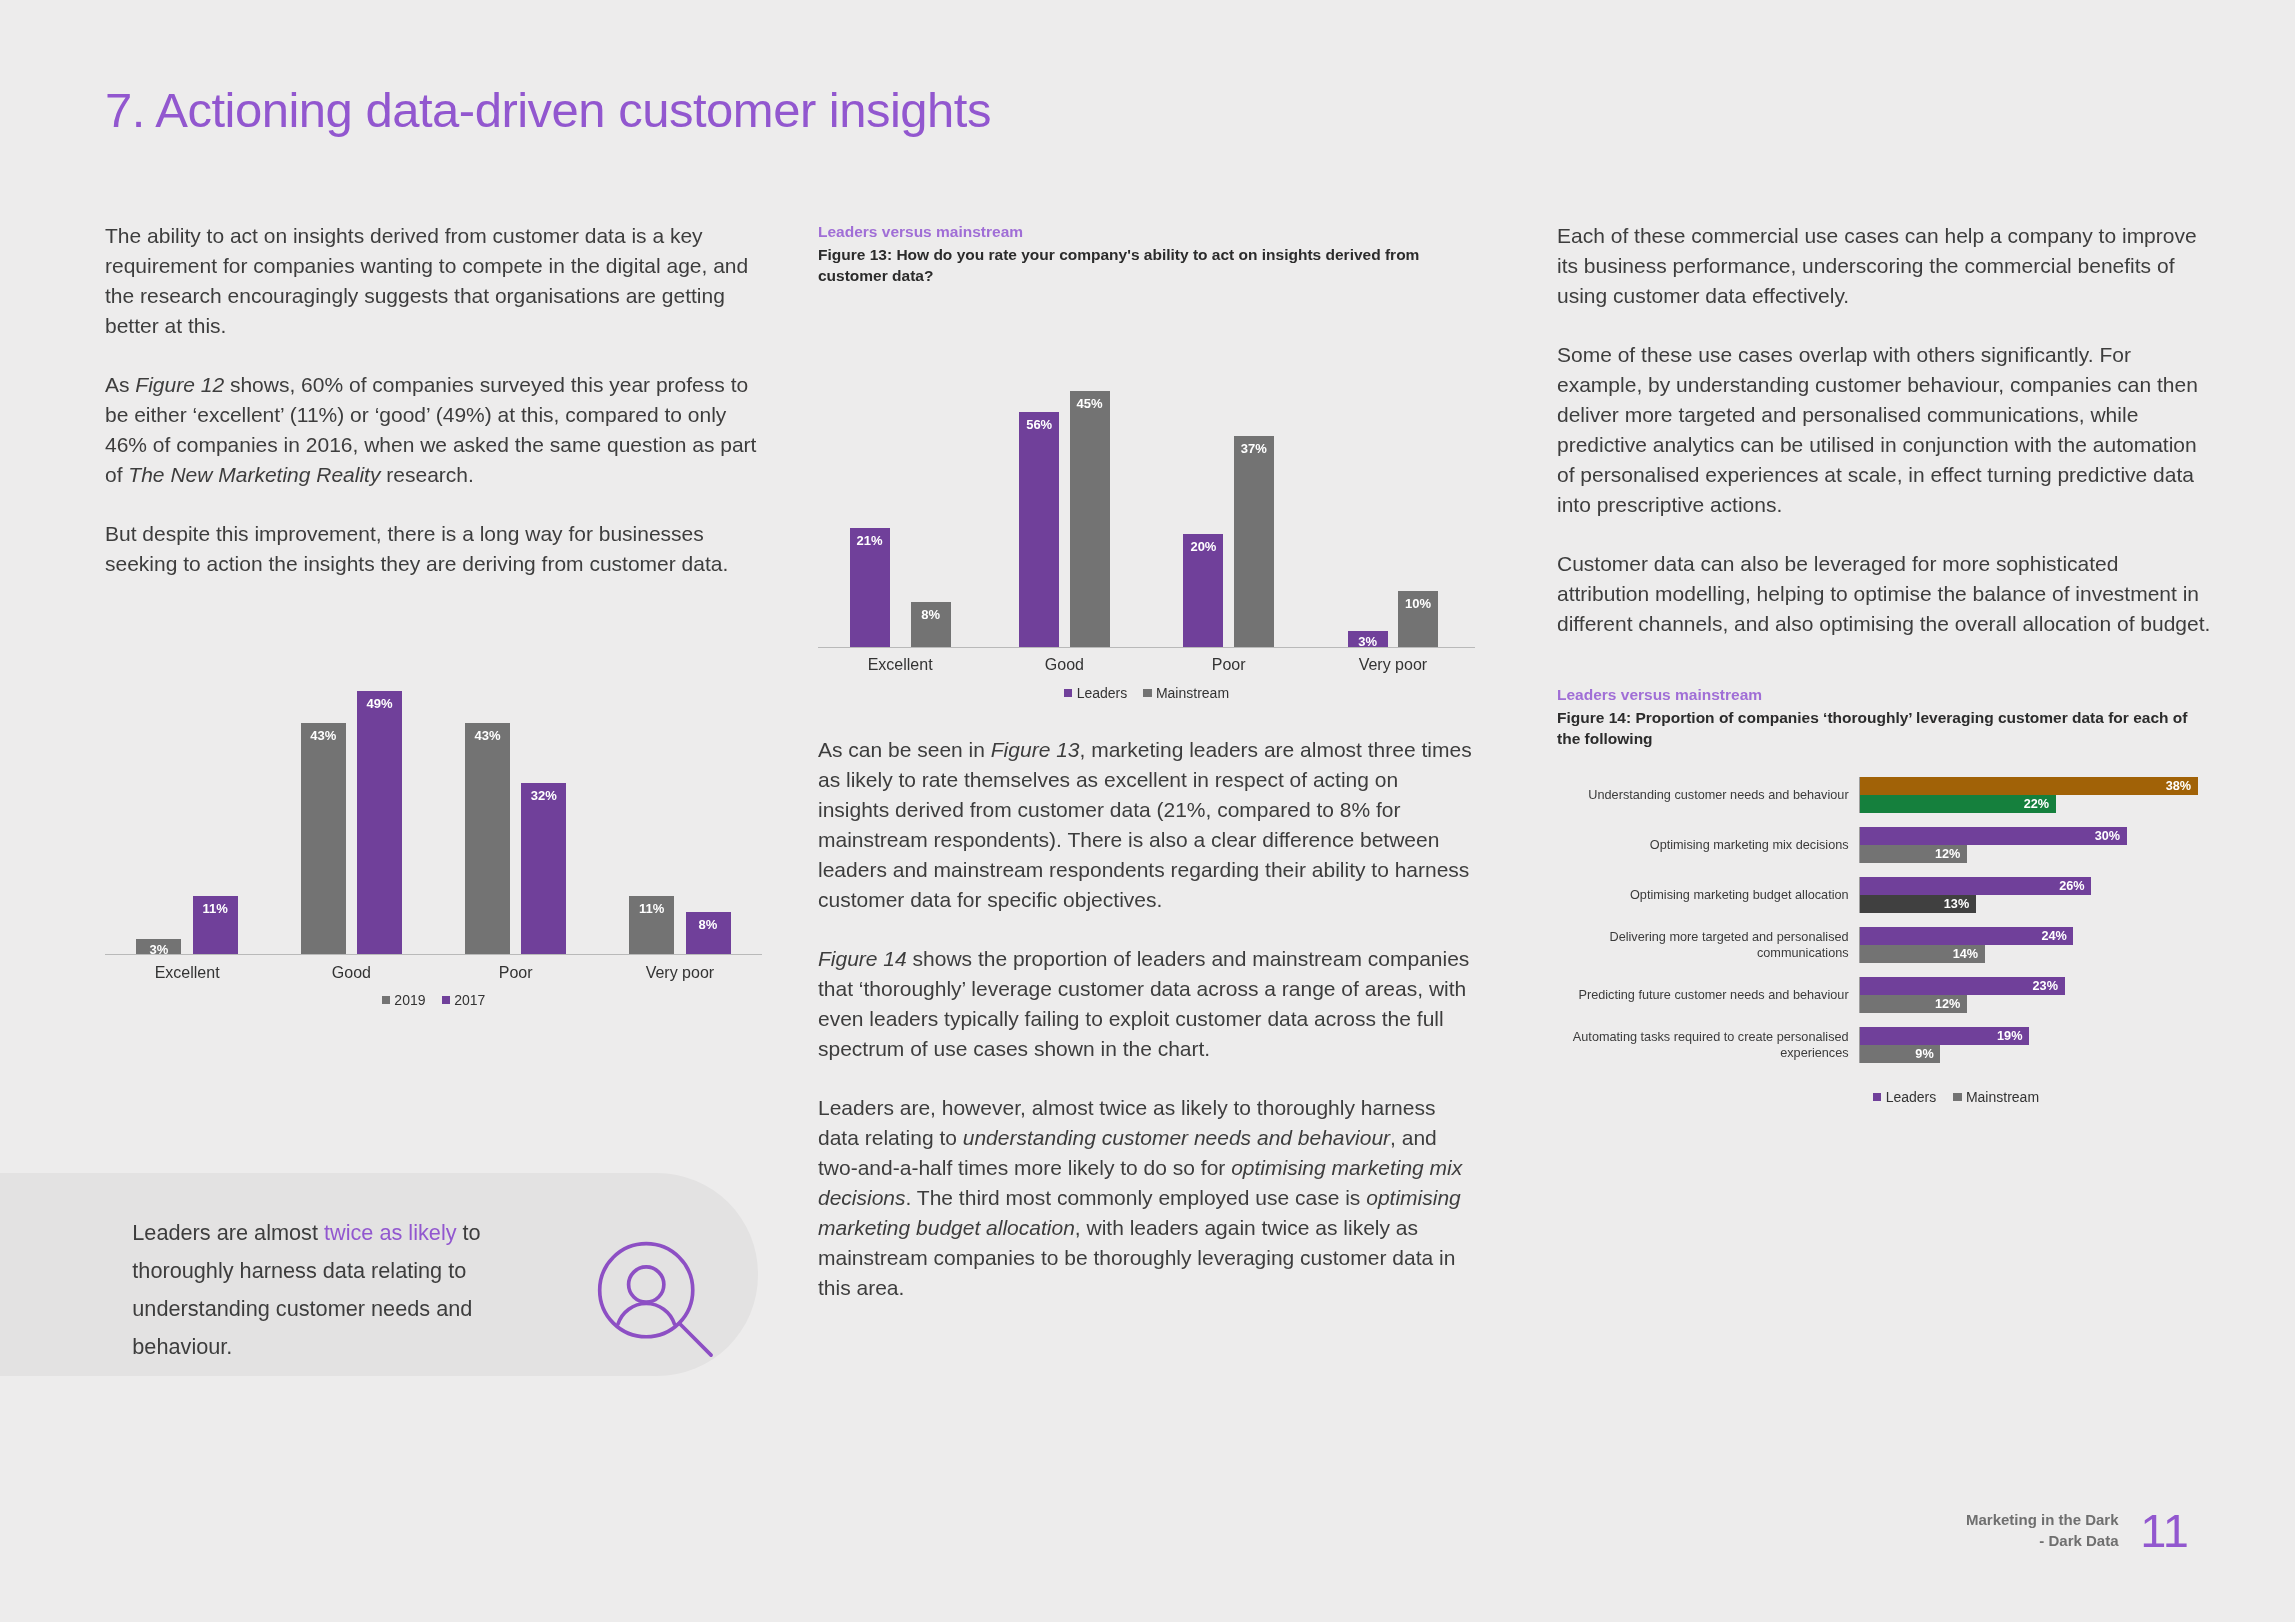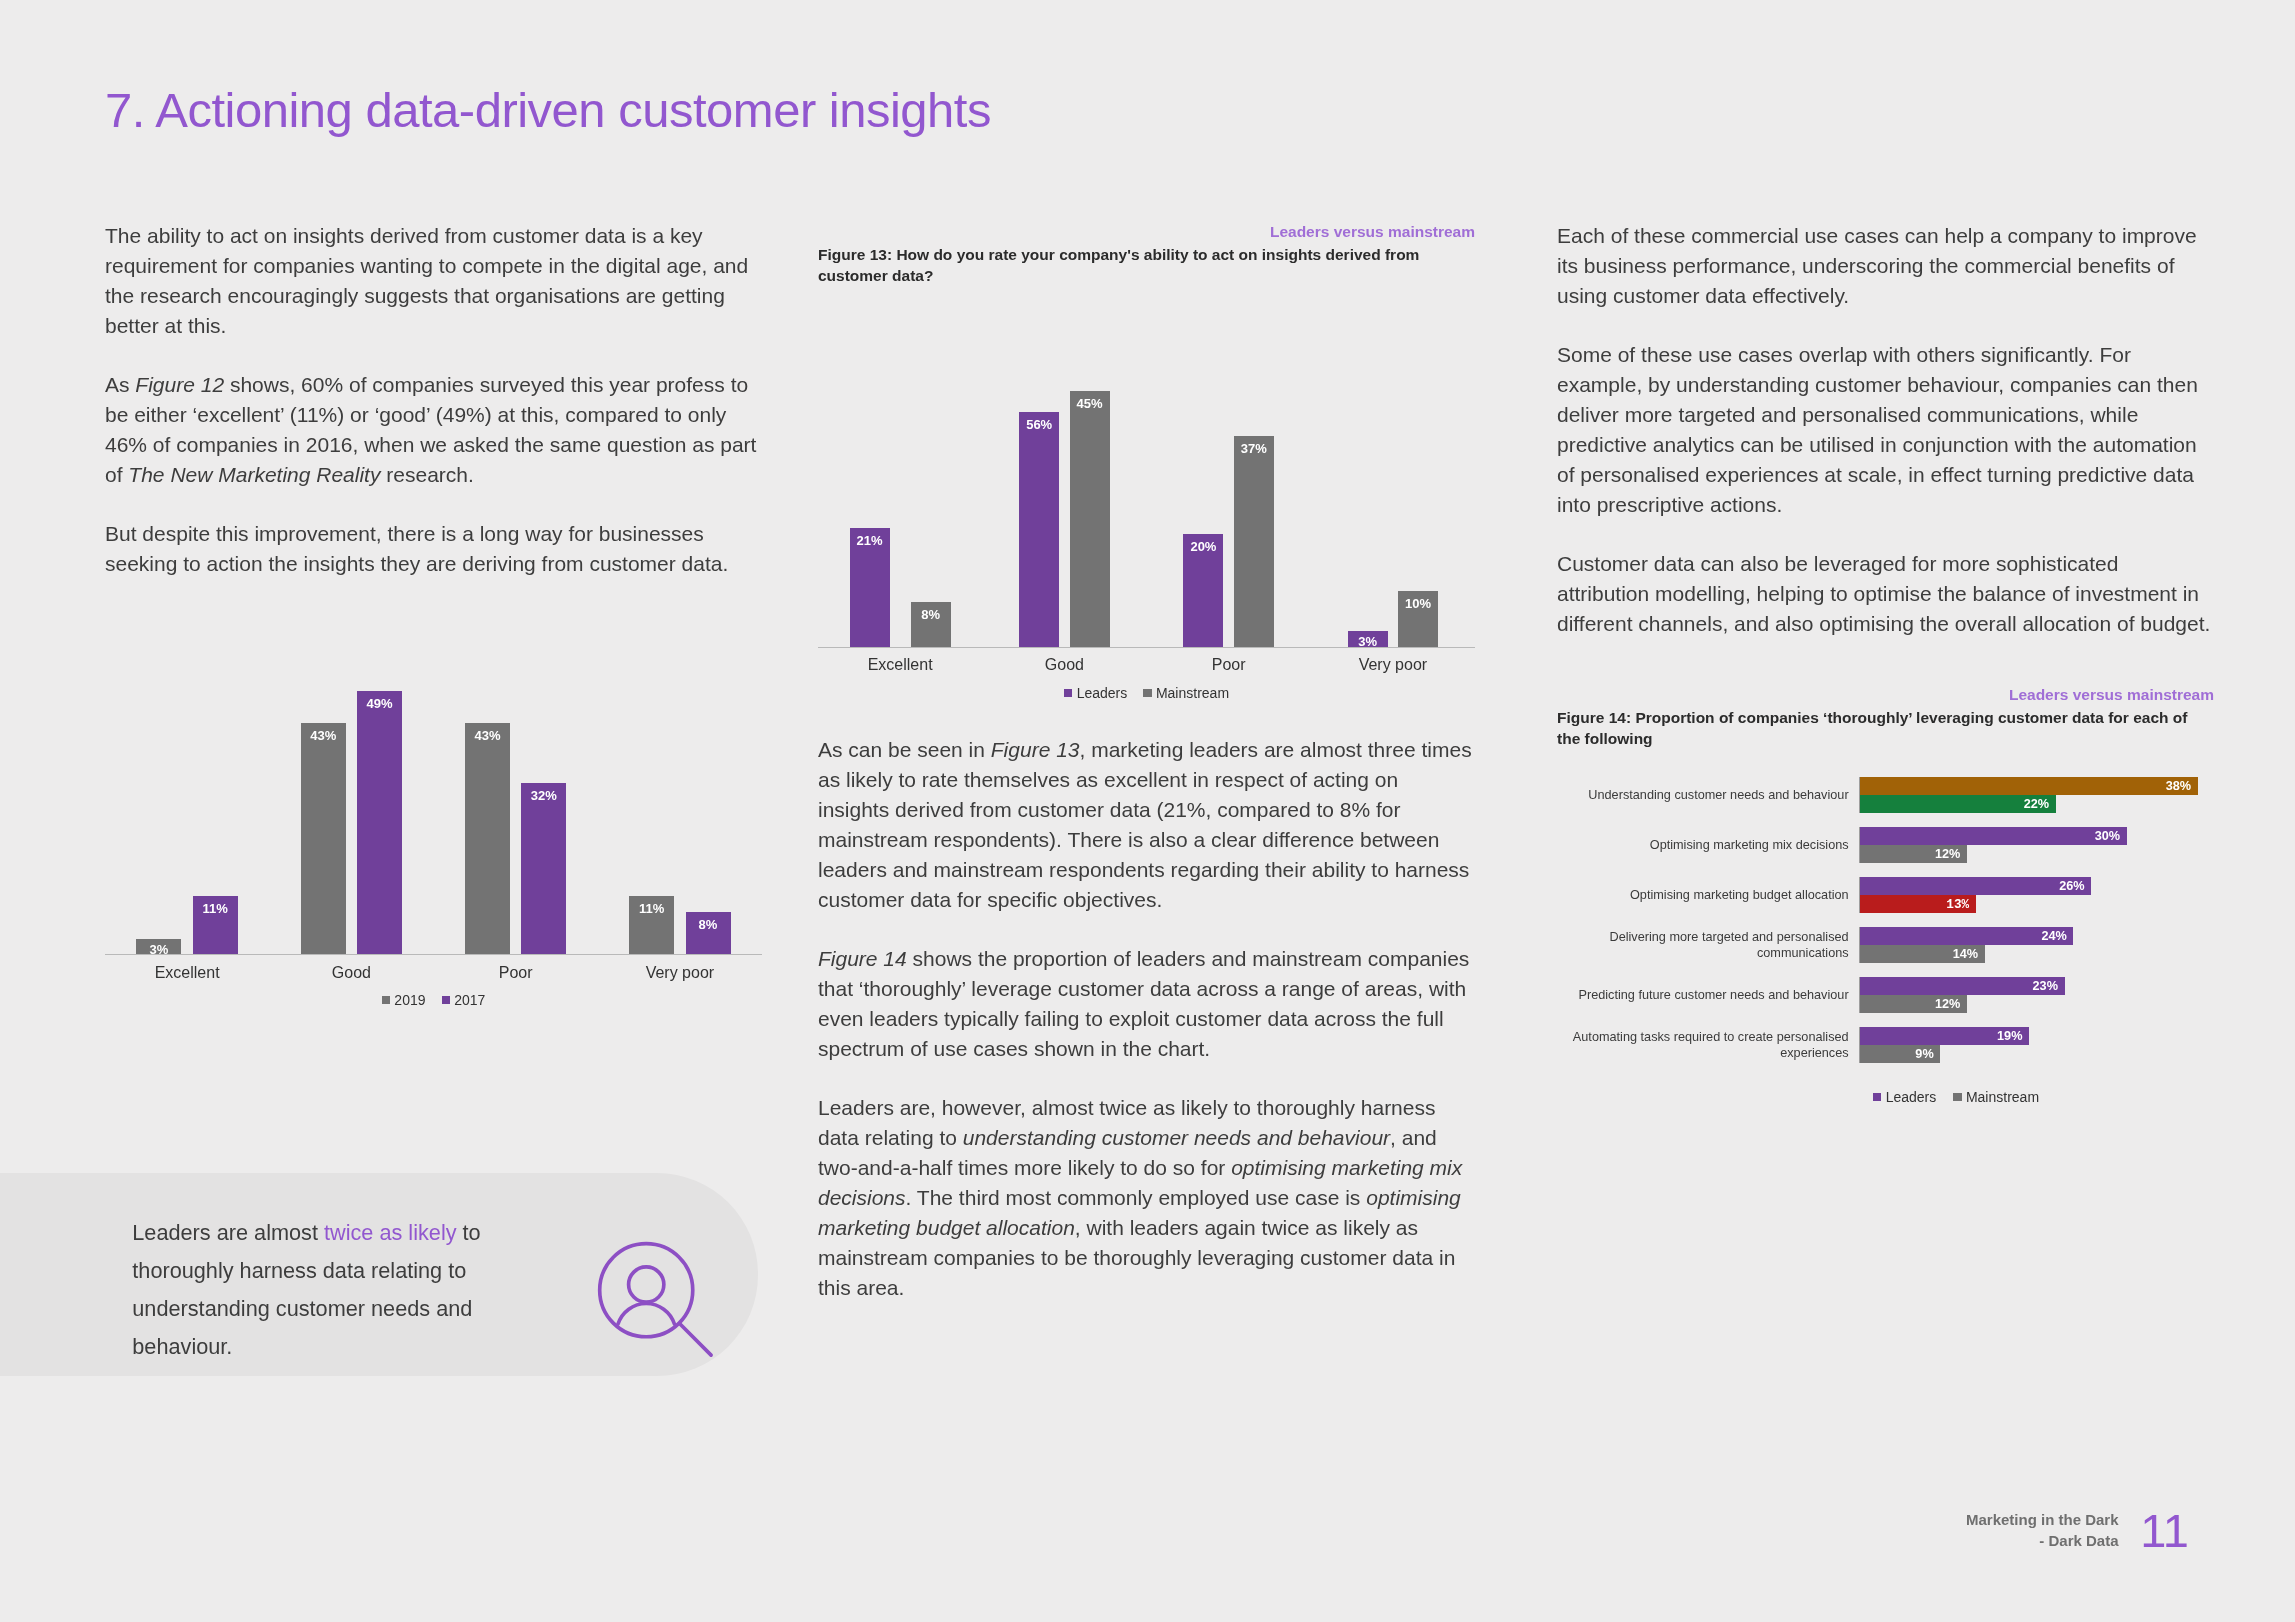--- a/index.html
+++ b/index.html
@@ -27,21 +27,21 @@
 
   p.body {
     font-size: 21px; line-height: 30px; color: #3d3d3d;
     margin-bottom: 29px; font-weight:400;
   }
   p.body.tight { margin-bottom: 0; }
   em { font-style: italic; }
 
   .eyebrow {
     font-size: 15.5px; font-weight: bold; color: #a06ed6;
-    line-height: 21px; margin-bottom: 1.9px; text-align: right;
+    line-height: 21px; margin-bottom: 1.9px;
   }
   .figcaption {
     font-size: 15.5px; font-weight: bold; color: #2b2b2b;
     line-height: 21px;
   }
 
   
   .vchart { position: relative; }
   .vplot { position: relative; width: 100%; }
   .vgroups { position:absolute; left:0; right:0; bottom:0; top:0; display:flex; }
@@ -269,21 +269,21 @@
             </div>
           </div>
           <div class="hspacer"></div>
           <div class="hrow">
             <div class="hlabelcell">Optimising marketing budget allocation</div>
             <div class="hbarscell">
               <div class="haxis"></div>
               <div class="hbar" style="background: rgb(112, 64, 154); width: 65%;">
                 <span class="hval">26%</span>
               </div>
-              <div class="hbar" style="background: #b91c1c; width: 32.5%; font-family: Liberation Mono, monospace;">
+              <div class="hbar" style="background: #404040; width: 32.5%;">
                 <span class="hval">13%</span>
               </div>
             </div>
           </div>
           <div class="hspacer"></div>
           <div class="hrow">
             <div class="hlabelcell">Delivering more targeted and personalised communications</div>
             <div class="hbarscell">
               <div class="haxis"></div>
               <div class="hbar" style="background: rgb(112, 64, 154); width: 60%;">

